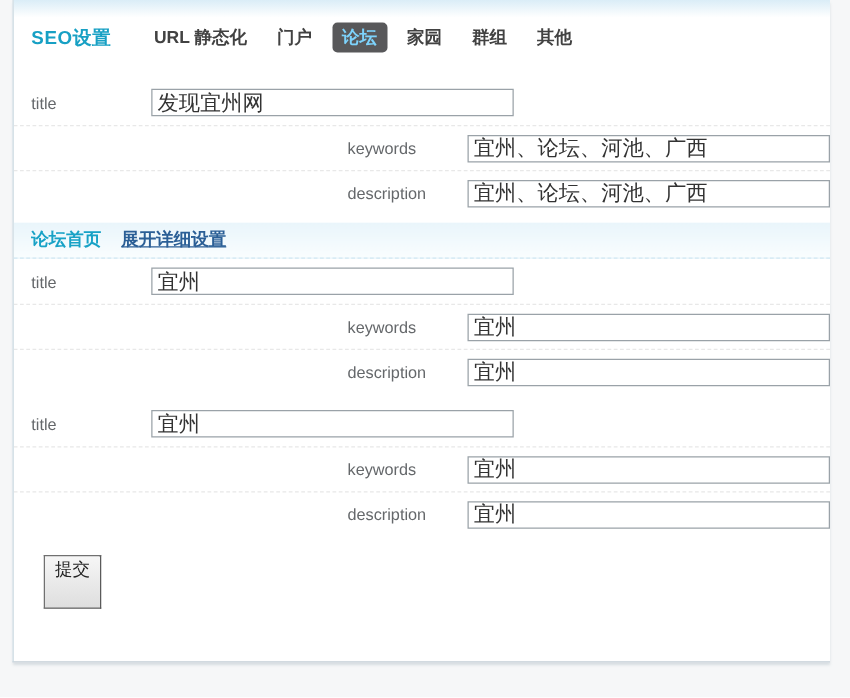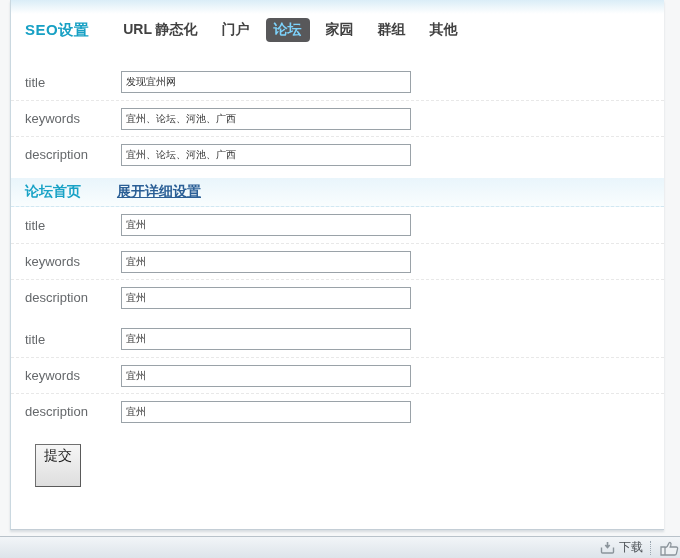--- a/index.html
+++ b/index.html
@@ -48,36 +48,36 @@
   .section-bar {
     height:29px; display:flex; align-items:center;
     padding-left:14px; margin-top:0;
     background:linear-gradient(#e9f5fb, #f9fdfe);
     border-bottom:1px dashed #d2e8f2;
   }
   .first-section { margin-top:20px; }
   .section-title { color:#18a2c6; font-size:14px; font-weight:bold; }
   .section-link {
     color:#2b5f96; font-size:14px; font-weight:bold;
-    text-decoration:underline; margin-left:36px; cursor:pointer;
+    text-decoration:underline; margin-left:16px; cursor:pointer;
   }
 
   .field-row {
     display:flex; align-items:center;
     height:36px; padding-left:14px;
   }
-  .field-row + .field-row { border-top:1px dashed #e8e8e8; }
+  .field-row + .field-row { border-top:1px dashed #e8e8e8;justify-content:flex-end; }
   .field-label {
     width:96px; color:#65686b; font-size:13px;
     font-family:"Liberation Sans","DejaVu Sans",sans-serif;
   }
   .text-input {
     width:290px; height:22px;
     border:1px solid #9aa2a8; background:#fff;
-    font-size:10px; color:#333; padding:1px 4px;
+    font-size:17px; color:#333; padding:1px 4px;
     font-family:"Liberation Sans","DejaVu Sans",sans-serif;
   }
 
   .submit-btn {
     margin:9px 0 0 24px;
     font-size:14px; color:#222;
     background:linear-gradient(#f6f6f6,#dedede);
     border:1px solid #707070;
     border-right-color:#5a5a5a; border-bottom-color:#5a5a5a;
     padding:2px 8px 21px; cursor:pointer;
@@ -170,29 +170,14 @@
       </div>
       <div class="field-row">
         <span class="field-label">description</span>
         <input class="text-input" type="text" value="宜州" style="">
       </div>
     </div>
 
     <button class="submit-btn">提交</button>
   </div>
 
-  <div class="statusbar">
-    <span class="footer-item">
-      <svg class="icon-svg" width="15" height="13" viewBox="0 0 15 13">
-        <path d="M7.5 1 v5 M5.3 4 L7.5 6.6 L9.7 4" fill="none" stroke="#8b949b" stroke-width="1.6"></path>
-        <path d="M1.5 6.5 v4.5 a1 1 0 0 0 1 1 h10 a1 1 0 0 0 1-1 v-4.5" fill="none" stroke="#8b949b" stroke-width="1.4"></path>
-      </svg>
-      <span>下载</span>
-    </span>
-    <span class="footer-sep"></span>
-    <span class="thumb-wrap">
-      <svg class="icon-svg" width="30" height="16" viewBox="0 0 30 16">
-        <path d="M3 7 h4 v8 H3 z M7 8 c2-1 3-2 3.5-4 .3-1.2 1-1.8 1.8-1.4 .8.4.9 1.6.5 2.8 L12.2 7 h6 c1 0 1.6.7 1.4 1.6 l-1.2 5 c-.2.9-1 1.4-1.9 1.4 H7 z" fill="#eef1f4" stroke="#8b949b" stroke-width="1.3"></path>
-      </svg>
-    </span>
-  </div>
 
 </div>
 
 </body></html>

